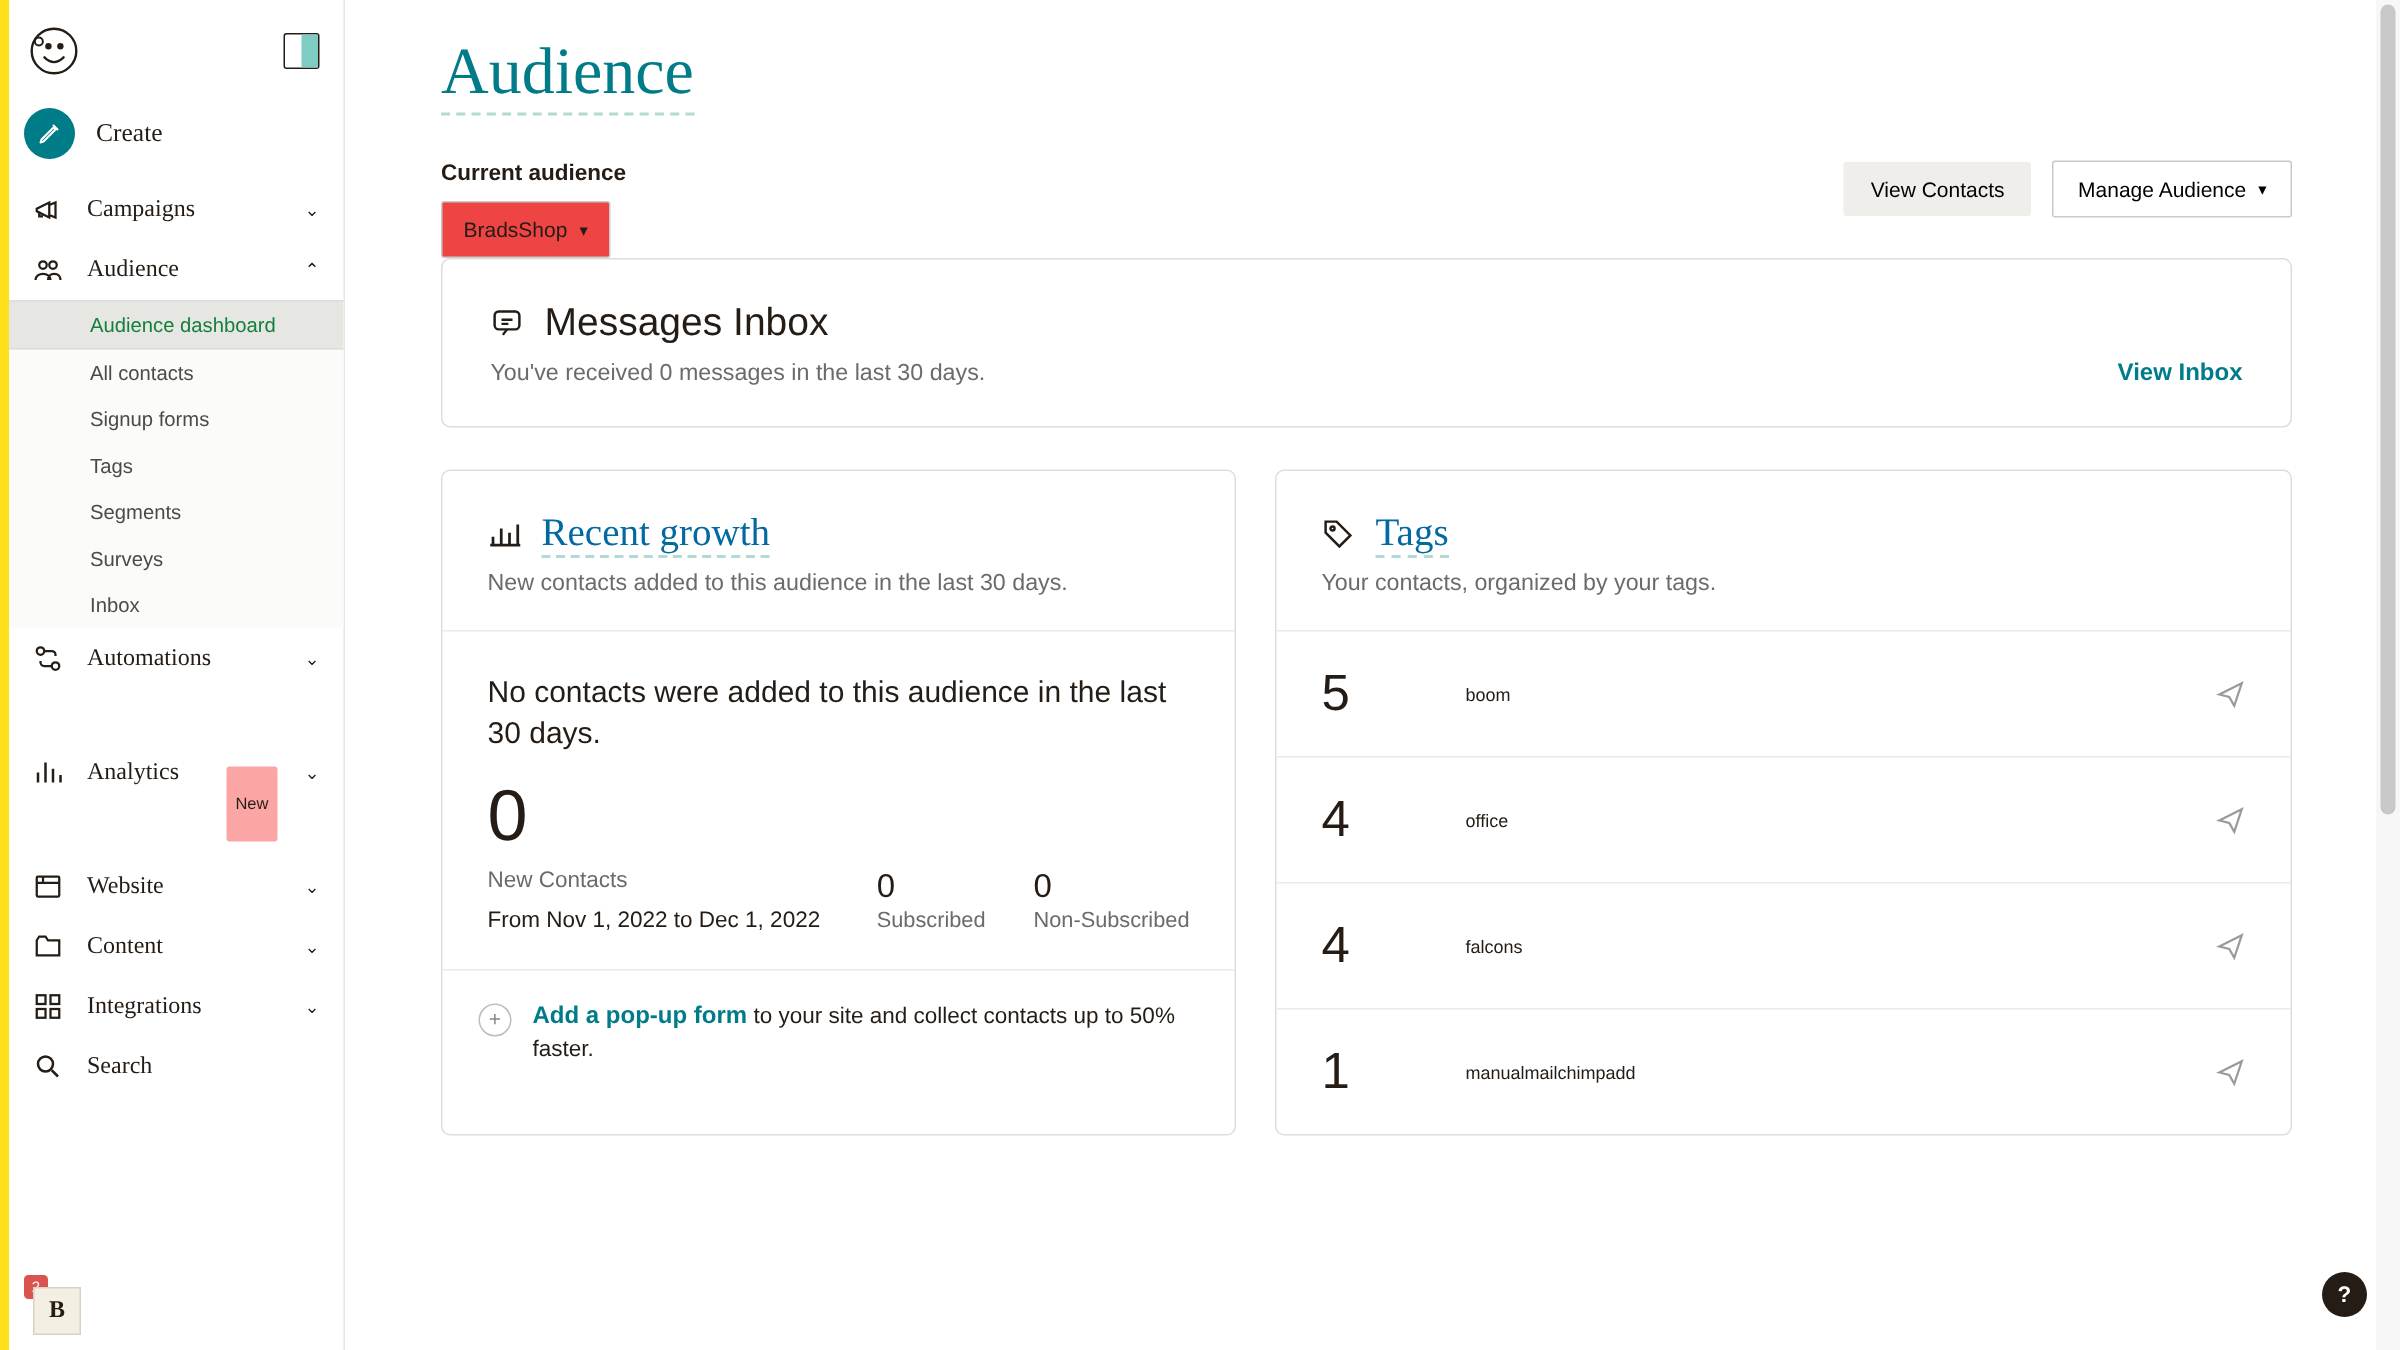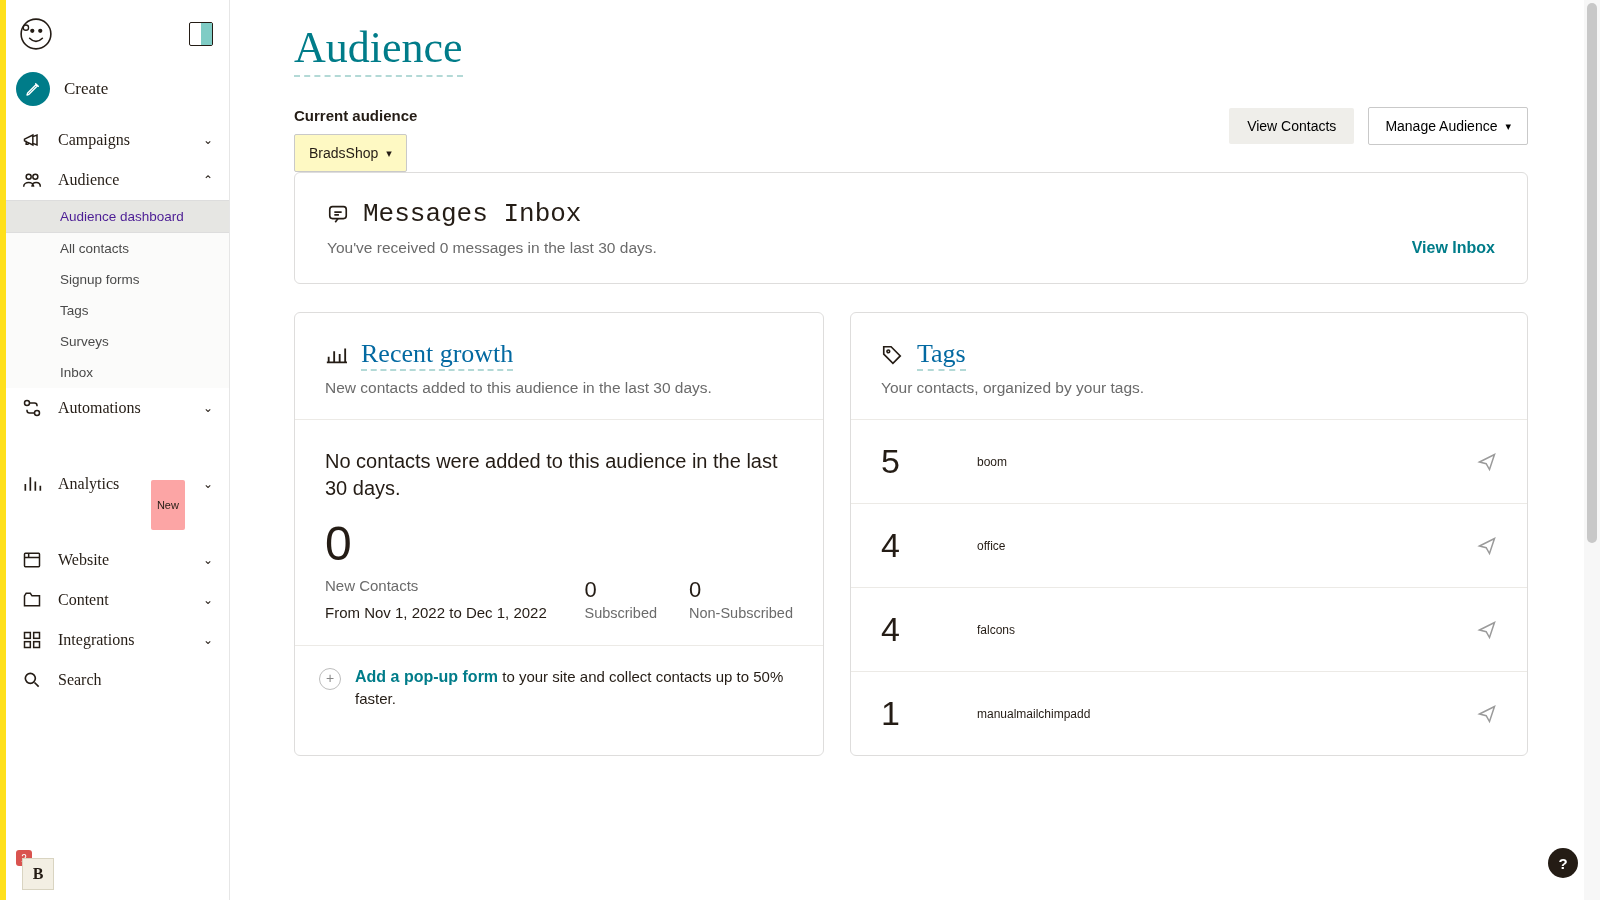--- a/index.html
+++ b/index.html
@@ -23,46 +23,46 @@
 
   .nav { list-style:none; }
   .nav-item { display:flex; align-items:center; padding: 10px 16px 10px 14px; gap: 14px; cursor:pointer; position:relative;}
   .nav-item .icon { width: 24px; display:flex; justify-content:center; }
   .nav-item .label { font-family: Georgia, 'Times New Roman', serif; font-size: 16px; flex:1; }
   .nav-item .chev { font-size: 12px; color:#241c15; }
   .nav-item .badge-new { background:#fca5a5; color:#241c15; font-size:11px; padding:19px 6px; border-radius:2px; margin-right:4px;margin-top:42px;}
 
   .subnav { list-style:none; background:#fbfbfa; }
   .subnav li { padding: 8px 16px 8px 54px; font-size: 13.5px; color:#4a4a4a; cursor:pointer; }
-  .subnav li.active { background:#e6e6e3; color:#4c1d95; border-top:1px solid #ddd; border-bottom:1px solid #ddd;}
+  .subnav li.active { background:#e6e6e3; color:#15803d; border-top:1px solid #ddd; border-bottom:1px solid #ddd;}
 
   .sb-footer { margin-top:auto; padding: 10px; }
   .avatar-wrap { position:relative; width:40px; height:40px; }
   .avatar { width:32px; height:32px; background:#f3efe3; border:1px solid #d9d4c1; display:flex; align-items:center; justify-content:center; font-family: Georgia, serif; font-weight:bold; font-size:16px; position:absolute; bottom:0; left:6px;}
   .avatar-badge { position:absolute; top:0; left:0; width:16px; height:16px; background:#d9534f; color:#fff; font-size:10px; border-radius:3px; display:flex; align-items:center; justify-content:center; }
 
   
   .main { flex:1; overflow:auto; position:relative;}
   .content { padding: 22px 72px 40px 64px; }
   h1.page-title { font-family: Georgia,'Times New Roman', serif; font-weight: 400; font-size: 44px; color:#007c89; display:inline-block; border-bottom: 2px dashed #b3d9d6; padding-bottom: 2px; margin-bottom: 30px;}
   
   .aud-row { display:flex; justify-content:space-between; align-items:flex-start; margin-bottom: 0px;}
   .aud-left .section-label { font-weight:600; font-size:15px; margin-bottom:10px; }
-  .aud-dropdown { border:1px solid #c9c9c9; background:#fef9c3; padding: 10px 14px; font-size:14px; display:inline-flex; align-items:center; gap:8px; cursor:pointer; border-radius:2px;}
+  .aud-dropdown { border:1px solid #c9c9c9; background:#ef4444; padding: 10px 14px; font-size:14px; display:inline-flex; align-items:center; gap:8px; cursor:pointer; border-radius:2px;}
   .aud-right { display:flex; gap:14px; align-items:center; }
   .btn-grey { background:#efeeea; border:none; padding: 10px 18px; font-size:14px; font-weight:400; cursor:pointer; border-radius:2px;}
   .btn-outline { background:#fff; border:1px solid #c9c9c9; padding: 10px 16px; font-size:14px; font-weight:500; cursor:pointer; display:inline-flex; align-items:center; gap:8px; border-radius:2px;}
 
   .summary-line { font-size:18px; margin: 26px 0 22px 0; }
   .summary-line .num { color:#007c89; font-weight:500; }
 
   .panel { border:1px solid #dedddc; border-radius:6px; }
   .inbox-panel { padding: 26px 32px; display:flex; justify-content:space-between; align-items:flex-end; margin-bottom: 28px;}
   .inbox-left .panel-title-row { display:flex; align-items:center; gap:14px; }
-  .panel-title { font-size: 26px; font-weight:400; font-family:Liberation Mono, monospace;}
+  .panel-title { font-size: 26px; font-weight:400; font-family:Liberation Sans, sans-serif;}
   .panel-sub { color:#6b6b6b; font-size:15.5px; margin-top:10px; }
   .link-teal { color:#007c89; font-weight:600; font-size:16px; text-decoration:none; cursor:pointer;}
 
   .two-col { display:flex; gap:26px; }
   .col-left { flex: 0 0 530px; }
   .col-right { flex: 1; }
 
   .growth-header, .tags-header { padding: 26px 30px 22px 30px; }
   .panel-title-link { font-family: Georgia, serif; font-size:26px; color:#0369a1; border-bottom: 2px dashed #b3d9d6; display:inline-block; cursor:pointer;}
   .growth-header .panel-sub, .tags-header .panel-sub { margin-top:8px; }
@@ -147,20 +147,21 @@
         </span>
       <span class="label">Audience</span>
       <span class="chev">⌃</span>
     </li>
   </ul>
   <ul class="subnav">
     <li class="active">Audience dashboard</li>
     <li>All contacts</li>
     <li>Signup forms</li>
     <li>Tags</li>
+    <li>Segments</li>
     <li>Surveys</li>
     <li>Inbox</li>
   </ul>
   <ul class="nav">
     <li class="nav-item">
       <span class="icon">
           <svg width="20" height="20" viewBox="0 0 24 24" fill="none" stroke="#241c15" stroke-width="1.8">
             <circle cx="6" cy="6" r="3"></circle>
             <circle cx="18" cy="18" r="3"></circle>
             <path d="M9 6h6a3 3 0 013 3v1M15 18H9a3 3 0 01-3-3v-1"></path>

